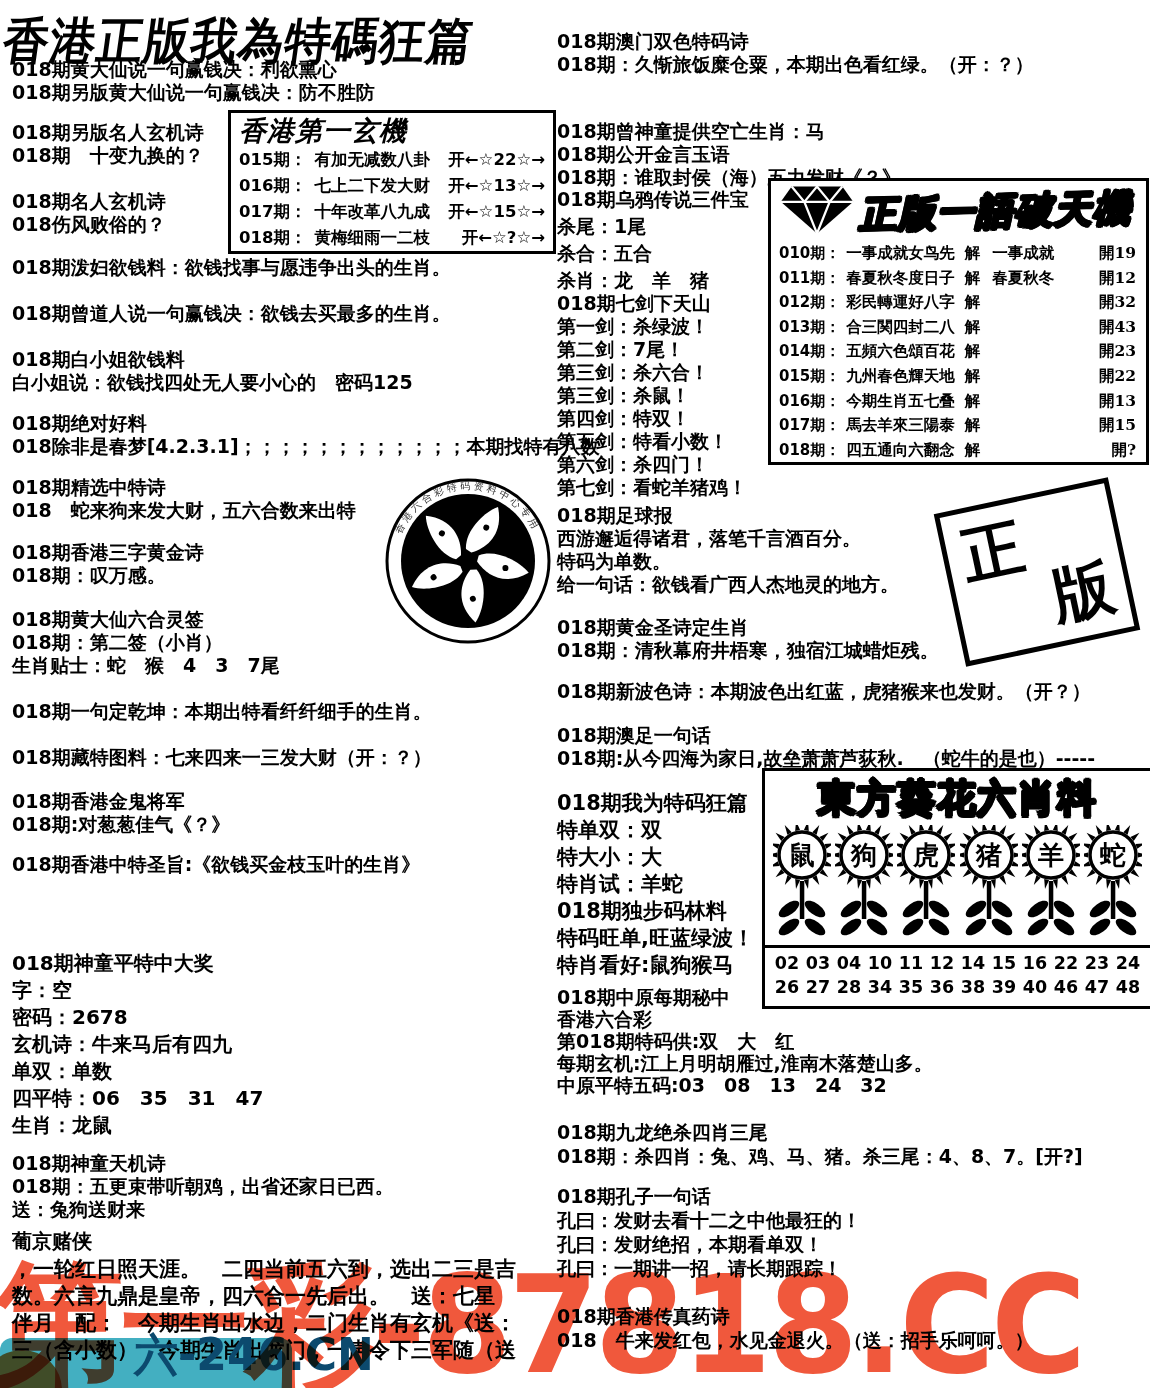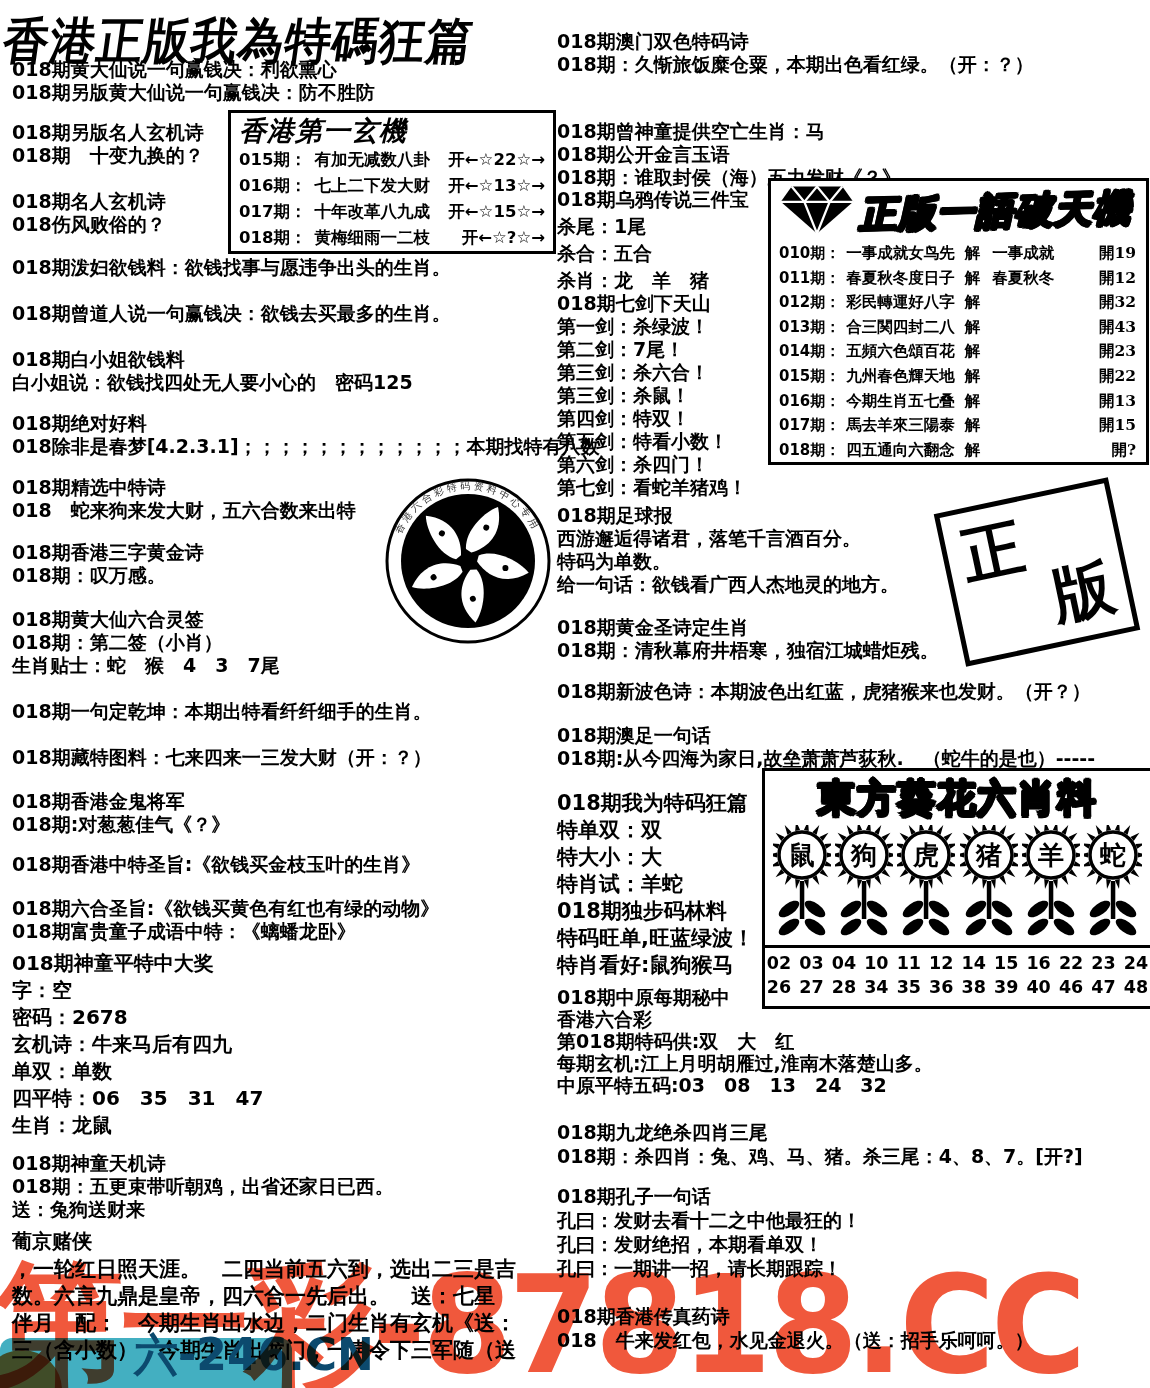--- a/index.html
+++ b/index.html
@@ -43,21 +43,21 @@
   .stamp span{position:absolute;font-size:62px;font-weight:900;}
   .stamp .z1{left:14px;top:2px;}
   .stamp .z2{right:12px;bottom:2px;}
   
   .sunbox{position:absolute;left:762px;top:768px;width:391px;height:241px;border:3px solid #000;
         background:#fff;box-sizing:border-box;z-index:5;}
   .sun-title{text-align:center;font-family:"DejaVu Serif",serif;font-size:38px;font-weight:900;
         letter-spacing:2px;line-height:54px;white-space:nowrap;}
   .flowers{display:flex;justify-content:space-between;padding:0 8px;height:120px;}
   .flower{width:58px;height:120px;}
-  .numbox{border-top:3px solid #000;margin:0;padding:3px 0;}
+  .numbox{border-top:3px solid #000;margin:0;padding:3px 8px;}
   .numrow{display:flex;justify-content:space-between;font-size:17.5px;font-weight:800;line-height:24px;}
   .numrow .num{width:28px;text-align:center;}
   
   .hk-logo{position:absolute;left:383px;top:476px;width:170px;height:170px;z-index:4;}
   
   .wm-red{position:absolute;left:-6px;top:1236px;font-size:130px;font-weight:900;color:#ef4b2d;
         letter-spacing:-4px;white-space:nowrap;z-index:60;mix-blend-mode:multiply;opacity:.93;
         transform:scaleY(1.04);transform-origin:left top;}
   .wm-band{position:absolute;left:0;top:1338px;width:292px;height:50px;background:#39abbe;
         border-radius:12px 12px 0 0;z-index:54;mix-blend-mode:multiply;opacity:.95;}
@@ -117,24 +117,20 @@
     </section>
   <section class="tblock" style="left:12px;top:746px">
       <div class="line">018期藏特图料：七来四来一三发大财（开：？）</div>
     </section>
   <section class="tblock" style="left:12px;top:790px">
       <div class="line">018期香港金鬼将军</div>
       <div class="line">018期:对葱葱佳气《？》</div>
     </section>
   <section class="tblock" style="left:12px;top:853px">
       <div class="line">018期香港中特圣旨:《欲钱买金枝玉叶的生肖》</div>
-    </section>
-  <section class="tblock" style="left:12px;top:897px">
-      <div class="line">018期六合圣旨:《欲钱买黄色有红也有绿的动物》</div>
-      <div class="line">018期富贵童子成语中特：《螭蟠龙卧》</div>
     </section>
   <section class="tblock lh27 fs20" style="left:12px;top:950px">
       <div class="line">018期神童平特中大奖</div>
       <div class="line">字：空</div>
       <div class="line">密码：2678</div>
       <div class="line">玄机诗：牛来马后有四九</div>
       <div class="line">单双：单数</div>
       <div class="line">四平特：06　35　31　47</div>
       <div class="line">生肖：龙鼠</div>
     </section>

